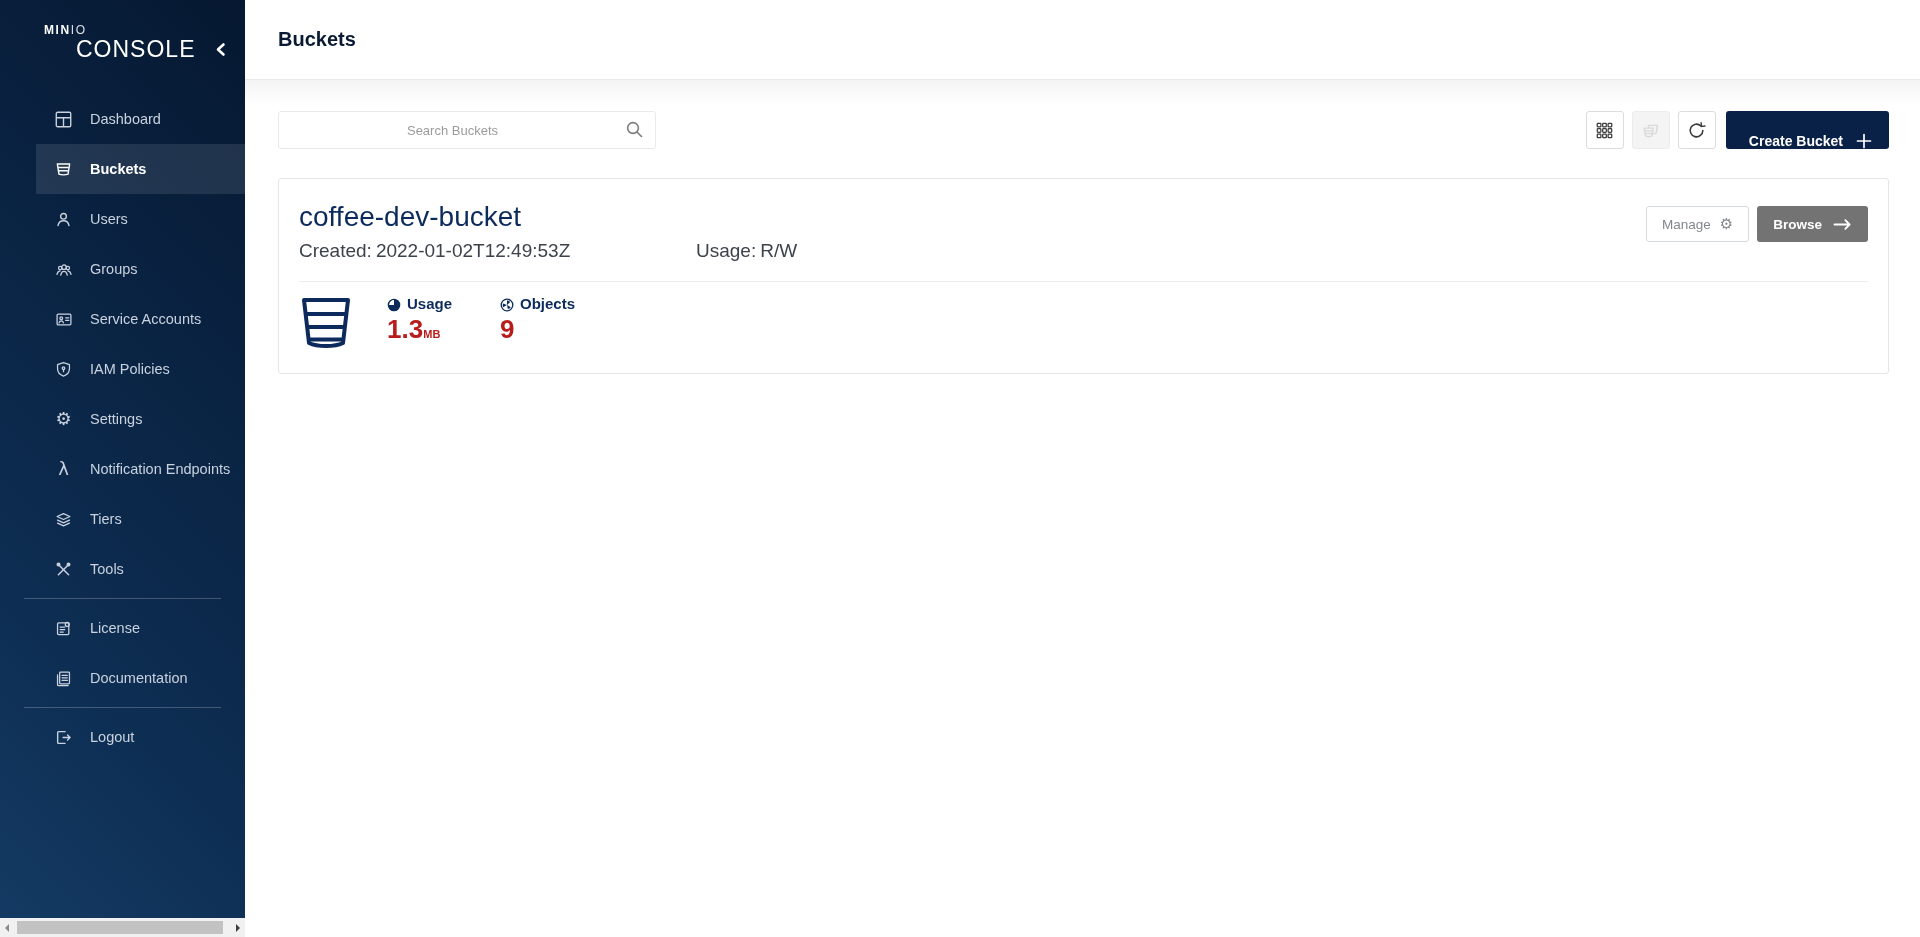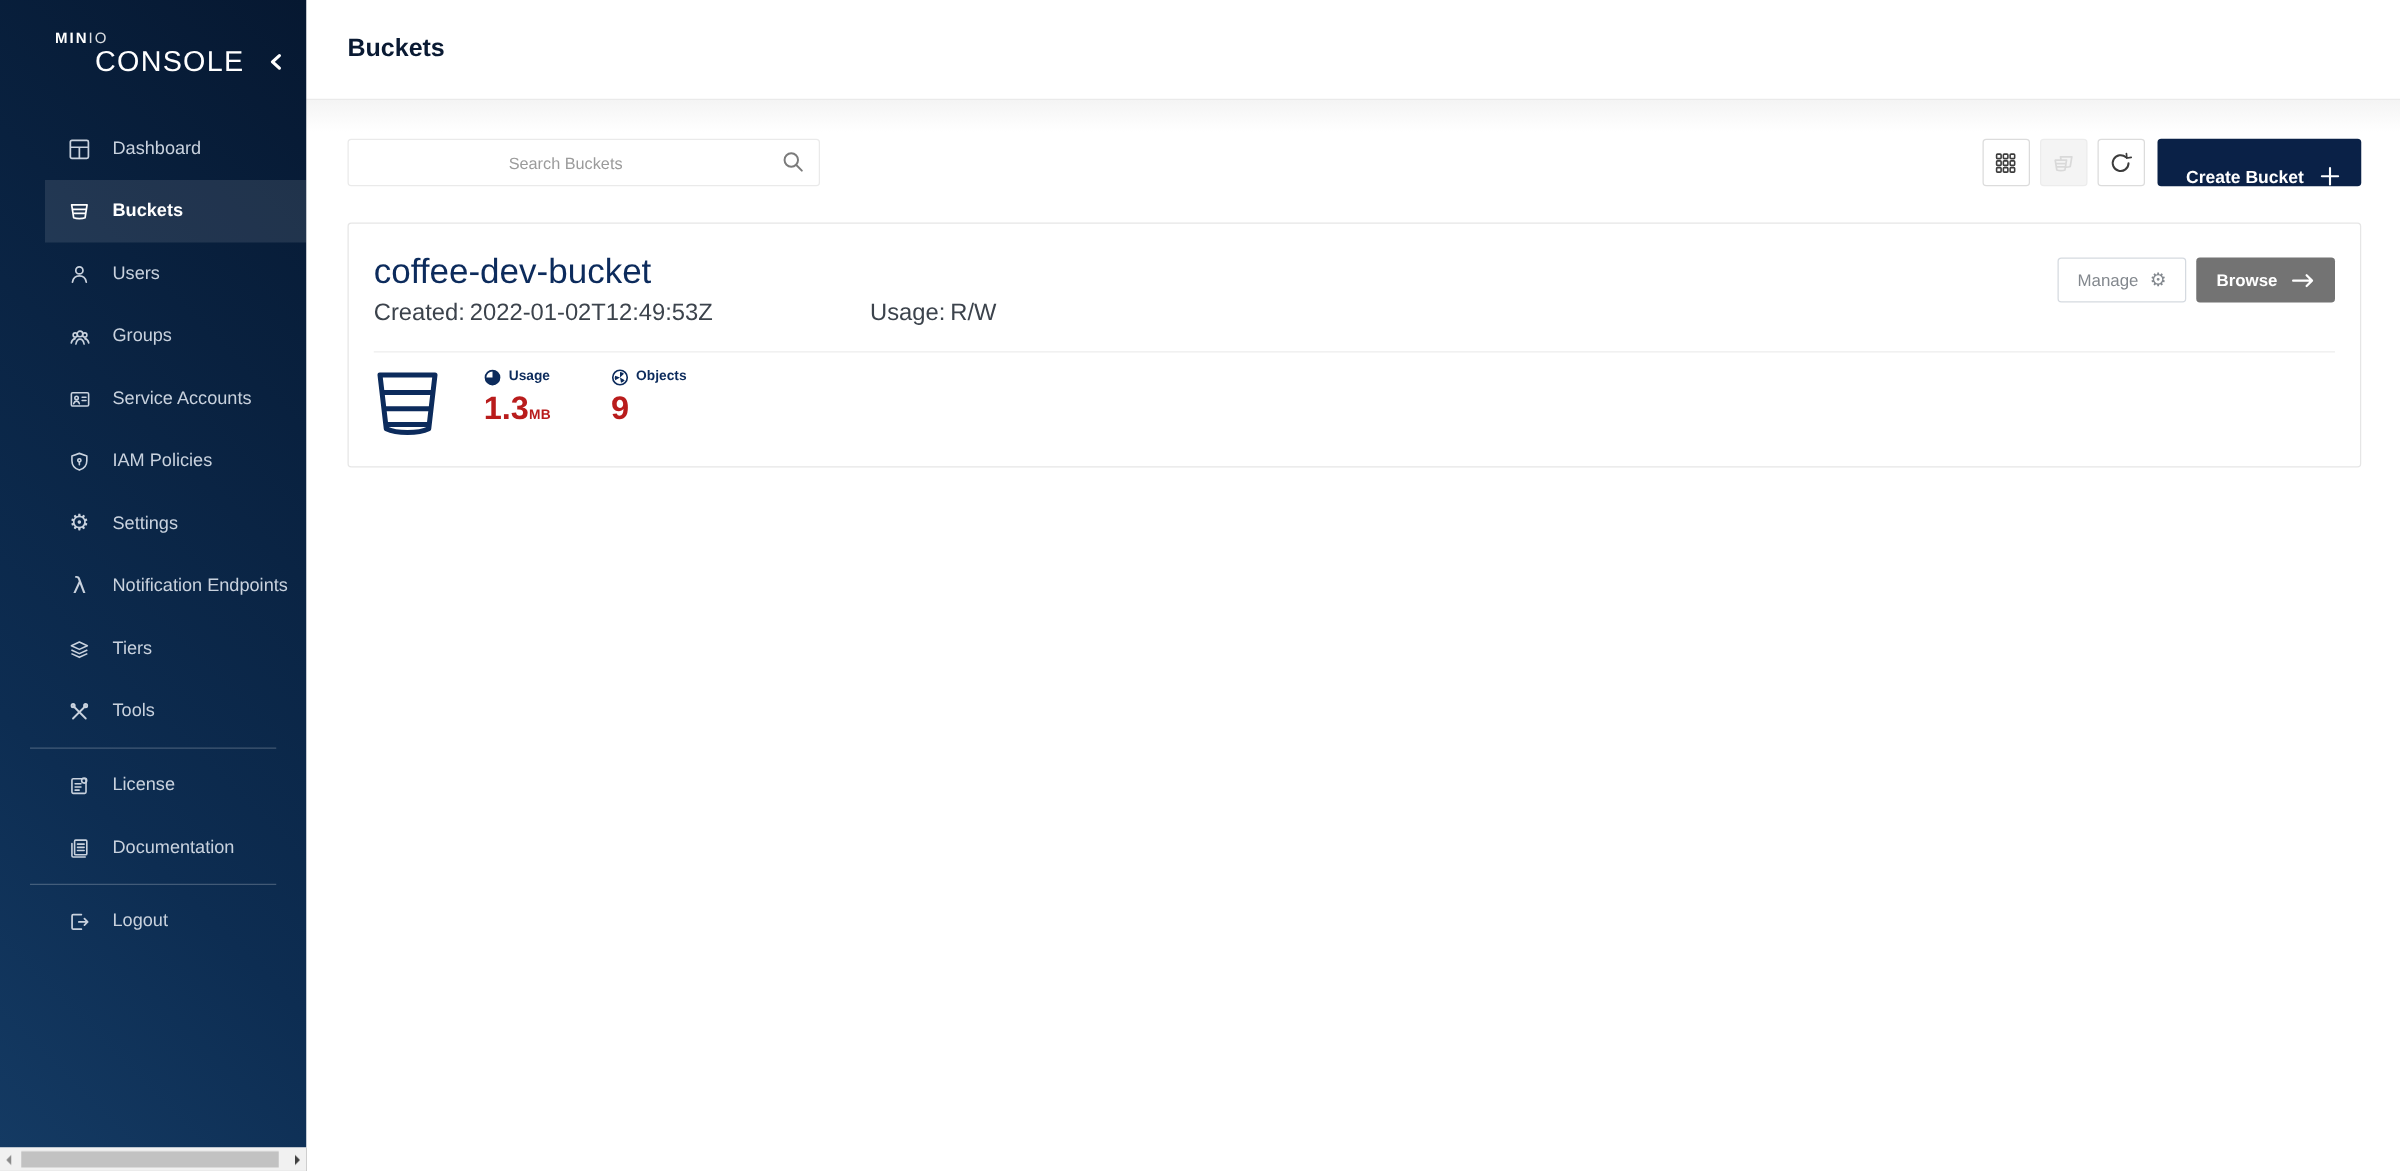--- a/index.html
+++ b/index.html
@@ -75,21 +75,21 @@
   .card-actions { position:absolute; top:27px; right:20px; display:flex; gap:8px; }
   .manage-btn { height:36px; padding:0 15px; border:1px solid #d5dae0; border-radius:3px; background:#fff;
     color:#83888e; font-size:13.5px; display:flex; align-items:center; gap:9px; cursor:pointer; font-family:inherit; }
   .browse-btn { height:36px; padding:0 16px; background:#737373; border:none; border-radius:3px; color:#fff;
     font-weight:700; font-size:13.5px; display:flex; align-items:center; gap:11px; cursor:pointer; font-family:inherit; }
   .card-divider { border:none; border-top:1px solid #ededed; margin:19px 0 0; }
   .metrics { display:flex; align-items:flex-start; padding-top:13px; }
   .bucket-big { margin-left:2px; color:#0c2b5c; }
   .metric { margin-left:36px; }
   .metric.objects { margin-left:48px; }
-  .metric-label { display:flex; align-items:flex-start; gap:6px; font-size:11px; font-weight:700; color:#0c2b5c; }
+  .metric-label { display:flex; align-items:flex-end; gap:6px; font-size:15px; font-weight:700; color:#0c2b5c; }
   .metric-label .mic { color:#0c2b5c; }
   .metric-value { margin-top:4px; font-size:26px; font-weight:600; color:#b91c1c; line-height:1; }
   .metric-unit { font-size:11px; font-weight:700; letter-spacing:.3px; }
 </style>
 </head>
 <body>
 
 <div class="sidebar">
   <div class="logo-row">
     <div class="brand">

